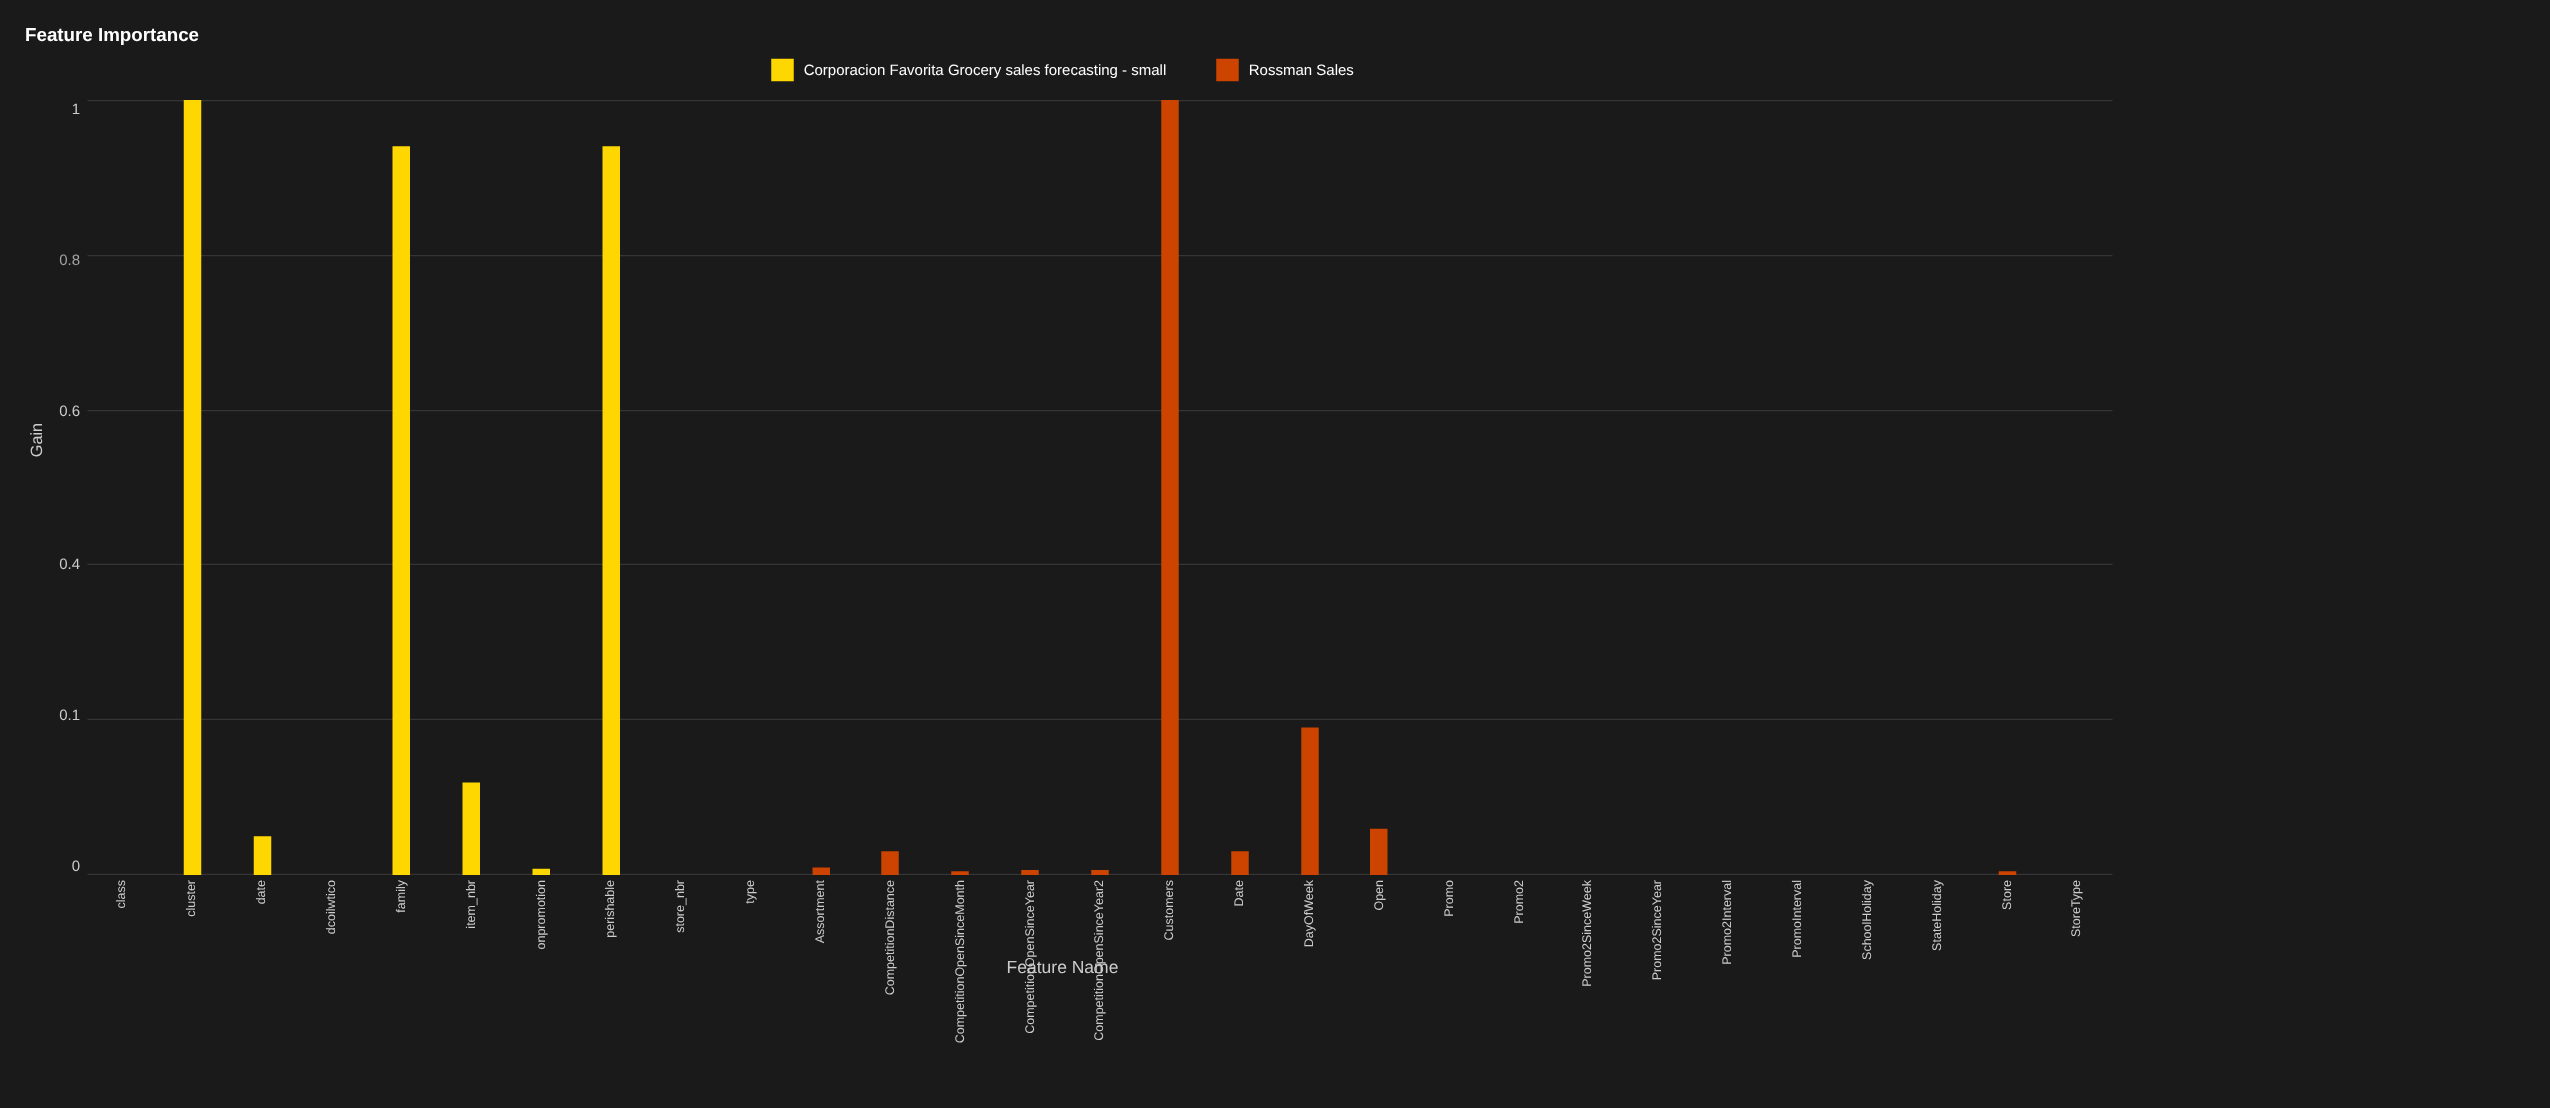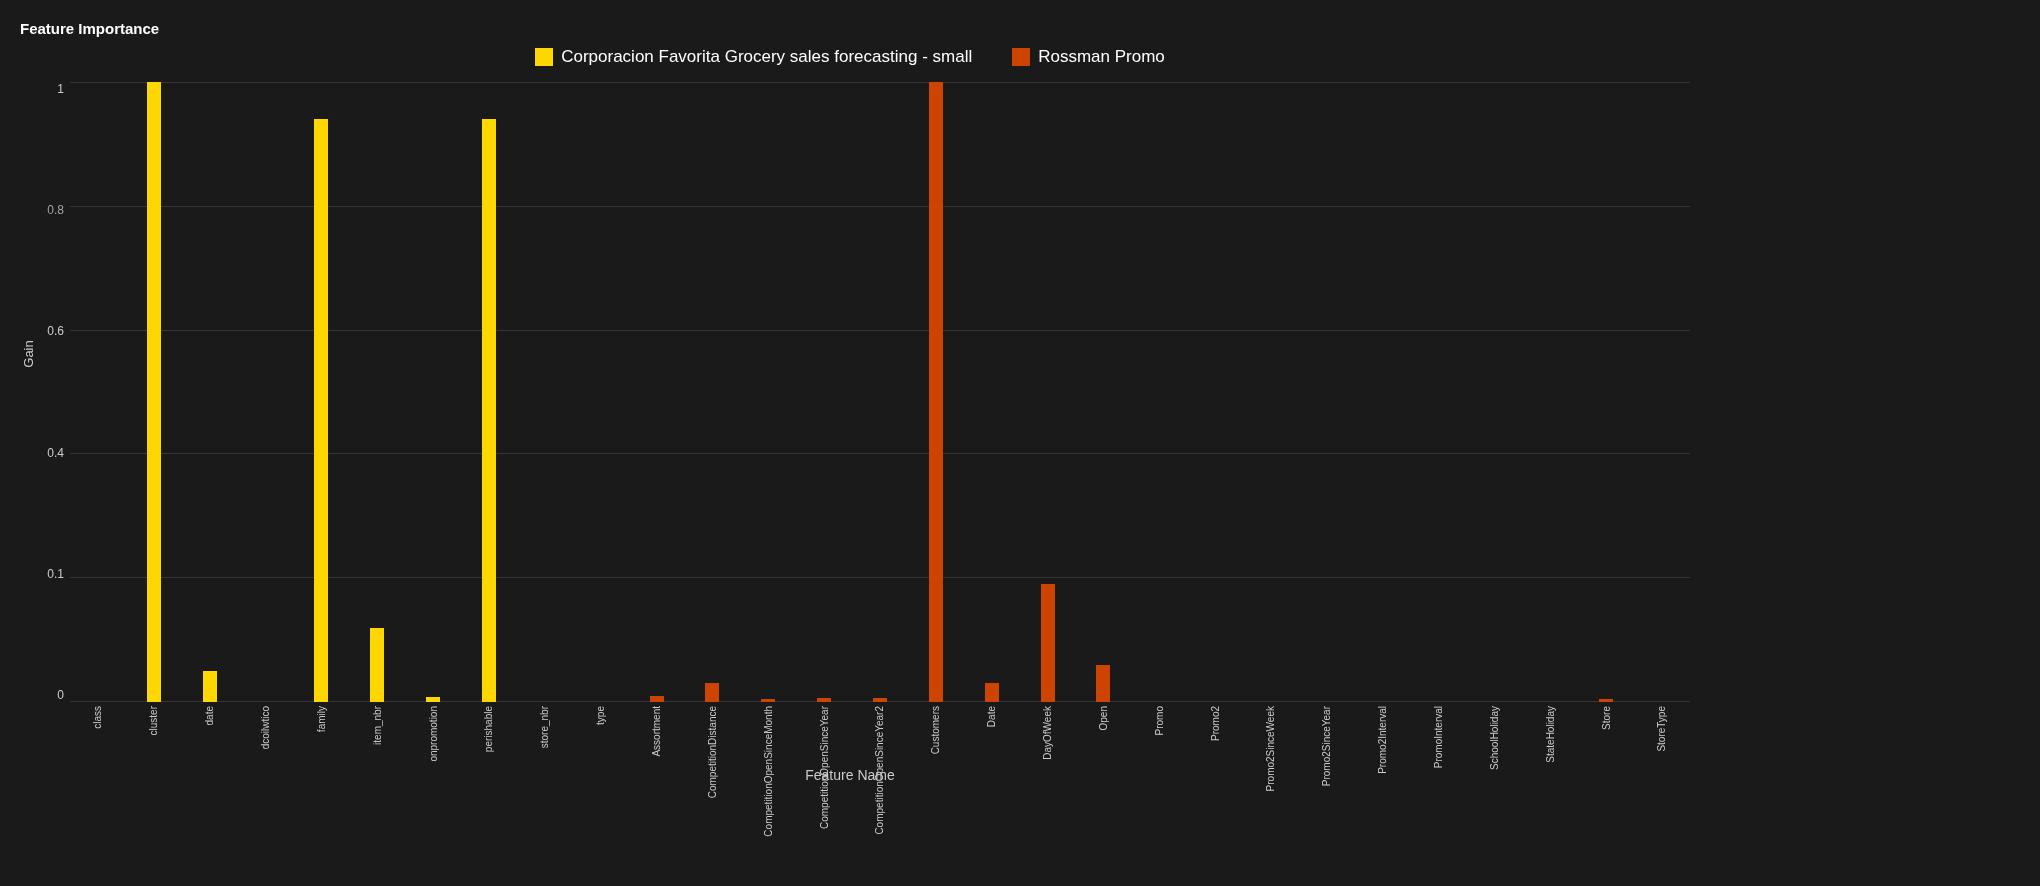--- a/index.html
+++ b/index.html
@@ -28,21 +28,21 @@
       display: flex;
       justify-content: center;
       align-items: center;
       gap: 40px;
       margin-bottom: 15px;
     }
     .legend-item {
       display: flex;
       align-items: center;
       gap: 8px;
-      font-size: 17px;
+      font-size: 12px;
     }
     .legend-color {
       width: 18px;
       height: 18px;
     }
     .y-axis-title {
       position: absolute;
       left: 5px;
       top: 40%;
       transform: translateY(-50%) rotate(-90deg);
@@ -128,21 +128,21 @@
   <div class="chart-title">Feature Importance</div>
 
   <div class="legend">
 
   <div class="legend-item">
         <div class="legend-color" style="background: rgb(255, 215, 0);"></div>
         <span>Corporacion Favorita Grocery sales forecasting - small</span>
       </div>
       <div class="legend-item">
         <div class="legend-color" style="background: rgb(204, 68, 0);"></div>
-        <span>Rossman Promo</span>
+        <span>Rossman Sales</span>
       </div>
     </div>
 
   <div style="display:flex; width:100%; height:680px; position:relative;">
     <div style="width:20px; position:relative; height:100%;">
       <div class="y-axis-title">Gain</div>
     </div>
     <div style="width:40px; height:100%; display:flex; flex-direction:column; justify-content:space-between; align-items:flex-end; padding-bottom:60px; padding-right:6px;">
 
     <div style="font-size: 12px; color: rgb(204, 204, 204);">1</div>

